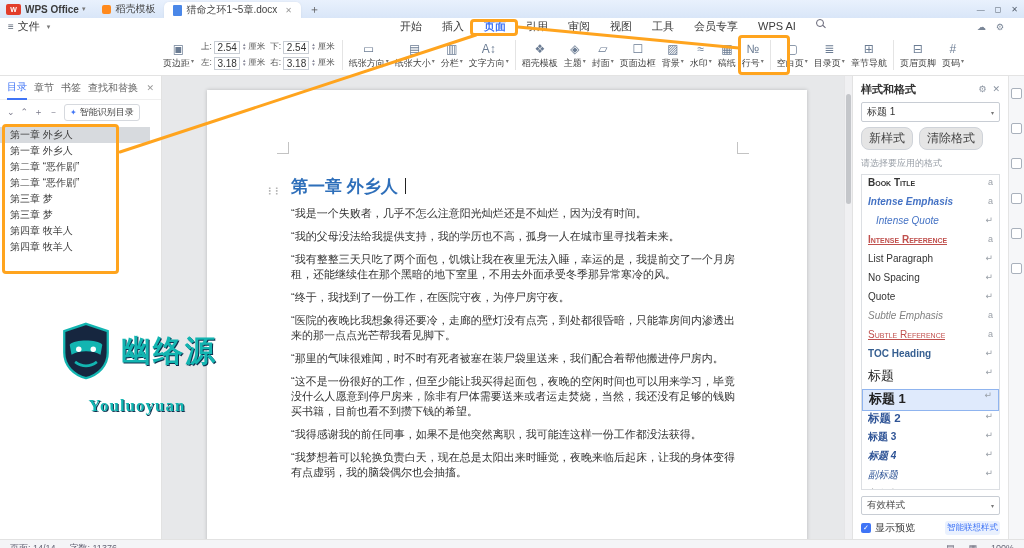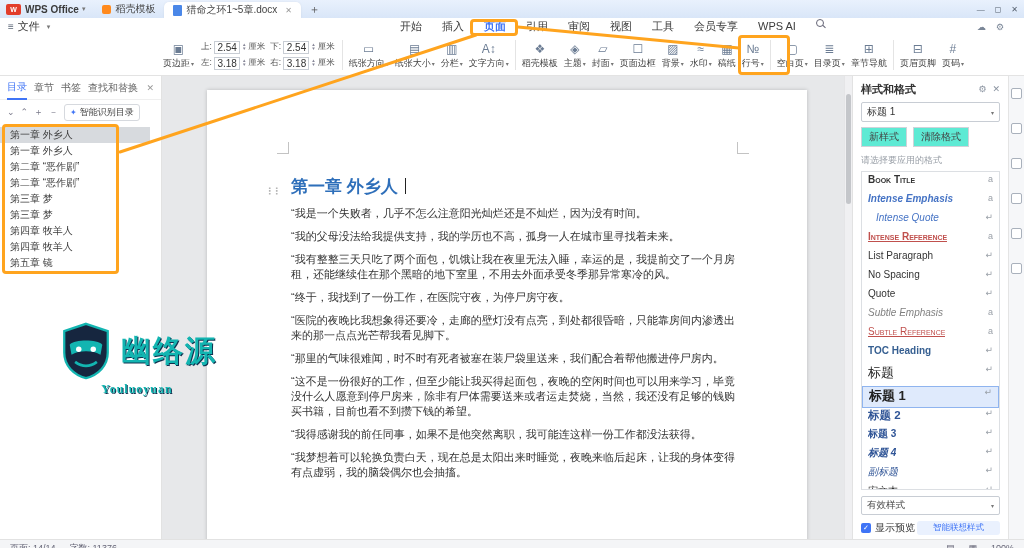--- a/index.html
+++ b/index.html
@@ -29,21 +29,21 @@
 .mb-tab{padding:0 10px;line-height:17px;color:#3c3c3c;white-space:nowrap}
 .mb-tab.active{color:#3f74f6;font-weight:bold}
 .mag{width:8px;height:8px;border:1.2px solid #667;border-radius:50%;position:relative;display:inline-block;margin-left:10px;top:1px}
 .mag::after{content:"";position:absolute;width:4px;height:1.2px;background:#667;transform:rotate(45deg);right:-3px;bottom:-1px}
 .mb-right{margin-left:auto;display:flex;gap:10px;padding-right:20px;color:#7a8697;font-size:9px}
 
 
 .ribbon{height:41px;border-bottom:1px solid #e3e3e3;background:#fff;display:flex;align-items:center;padding-left:160px;flex:0 0 auto}
 .bigbtn{display:flex;flex-direction:column;align-items:center;justify-content:center;height:40px;padding:0 3px;min-width:24px}
 .bicon{font-size:12px;color:#6b7c93;height:16px;line-height:16px}
-.blabel{font-size:9px;color:#424242;white-space:nowrap;display:flex;align-items:center}
+.blabel{font-size:9px;color:#424242;white-space:nowrap;display:flex;align-items:flex-start}
 .caret{font-size:6px;color:#777;margin-left:1px}
 .vdiv{width:1px;height:30px;background:#e4e4e4;margin:0 3px;flex:0 0 auto}
 .margin-grid{display:grid;grid-template-columns:1fr 1fr;gap:3px 5px;margin:0 4px}
 .mfield{display:flex;align-items:center;font-size:8.5px;color:#555;white-space:nowrap}
 .mbox{border:1px solid #c8cdd4;width:26px;height:13px;font-size:10px;display:flex;align-items:center;justify-content:flex-end;padding-right:2px;margin:0 2px;background:#fff;color:#333}
 .spin{display:flex;flex-direction:column;font-size:4.5px;color:#889;line-height:4px;margin-right:2px}
 
 
 .workspace{display:flex;height:463px;flex:0 0 auto}
 .sidebar{width:162px;border-right:1px solid #e2e2e2;background:#fff;display:flex;flex-direction:column}
@@ -68,21 +68,21 @@
 .para{font-size:11px;line-height:15px;margin-bottom:8px;color:#333;text-align:justify}
 .vscroll{position:absolute;right:0;top:0;width:8px;height:100%;background:#f0f0f2;border-left:1px solid #e5e5e7}
 .vthumb{position:absolute;right:1px;top:18px;width:5px;height:110px;background:#c4c6ca;border-radius:3px}
 
 
 .stylepanel{width:156px;border-left:1px solid #e2e2e2;background:#fff;padding:6px 8px 4px;display:flex;flex-direction:column;font-size:10px}
 .sp-head{display:flex;align-items:center;font-size:11px;font-weight:bold;color:#333;height:14px}
 .sp-hicons{margin-left:auto;display:flex;gap:6px;color:#8a93a0;font-size:9px;font-weight:normal}
 .sp-select{border:1px solid #c8cdd4;height:20px;display:flex;align-items:center;justify-content:space-between;padding:0 5px;margin:6px 0 5px;font-size:10px;color:#333;border-radius:2px}
 .sp-btns{display:flex;gap:6px}
-.sp-btn{border:1px solid #cfd3d9;border-radius:0;padding:2px 7px;font-size:10px;color:#444;background:#5eead4;white-space:nowrap}
+.sp-btn{border:1px solid #cfd3d9;border-radius:8px;padding:2px 7px;font-size:12px;color:#444;background:#e5e5e5;white-space:nowrap}
 .sp-hint{color:#9aa0a8;font-size:9px;margin:7px 0 4px}
 .sp-list{border:1px solid #dcdfe3;flex:1;overflow:hidden;padding:2px 0}
 .srow{height:19px;display:flex;justify-content:space-between;padding:0 6px;white-space:nowrap}
 .srow.big{height:22px}
 .srow.sel{background:#dfeafc;border:1px solid #8fb4ef}
 .mark{color:#9aa0a8;font-size:9px;margin-left:4px}
 .sname{overflow:hidden;text-overflow:ellipsis}
 .st0{font-weight:bold;font-variant:small-caps}
 .st1{color:#4472c4;font-style:italic;font-weight:bold}
 .st2{color:#4472c4;font-style:italic;padding-left:8px}
@@ -93,34 +93,34 @@
 .st10{font-size:13px;color:#222}
 .st11{font-size:13px;font-weight:bold;color:#222}
 .st12{font-size:11.5px;font-weight:bold;color:#2f5496}
 .st13{font-weight:bold;color:#2f5496}
 .st14{font-weight:bold;font-style:italic;color:#2f5496}
 .st15{font-style:italic;color:#2f5496}
 .st16{font-size:10px;font-family:"Liberation Mono","DejaVu Sans Mono",monospace}
 .sp-filter{border:1px solid #c8cdd4;height:19px;display:flex;align-items:center;justify-content:space-between;padding:0 5px;margin-top:6px;font-size:9.5px;color:#444;border-radius:2px}
 .sp-bottom{display:flex;align-items:center;margin-top:5px;height:15px}
 .chk{width:10px;height:10px;background:#3f74f6;border-radius:2px;color:#fff;font-size:7px;line-height:10px;text-align:center;margin-right:4px;flex:0 0 auto}
-.smartpill{margin-left:auto;background:#eaf1fe;color:#3f74f6;border-radius:3px;padding:1px 16px;font-size:8.5px;white-space:nowrap}
+.smartpill{margin-left:auto;background:#eaf1fe;color:#3f74f6;border-radius:3px;padding:1px 2px;font-size:8.5px;white-space:nowrap}
 
 .rightrail{width:16px;background:#f6f7f9;border-left:1px solid #e4e4e4;display:flex;flex-direction:column;align-items:center;padding-top:12px;gap:24px}
 .rail-ic{width:11px;height:11px;border:1px solid #a9b1bc;border-radius:2px;background:#fff}
 
 
 .statusbar{height:9px;background:#f4f5f7;border-top:1px solid #e2e2e2;overflow:hidden;display:flex;justify-content:space-between;padding:0 10px;font-size:9px;color:#667;flex:0 0 auto}
 .statusbar .in{line-height:16px;display:flex;gap:14px}
 
 
 .watermark{position:absolute;left:44px;top:322px;width:186px;z-index:40;text-align:center;pointer-events:none}
 .wm-row{display:flex;align-items:center;justify-content:center;gap:6px}
 .wm-cn{font-size:30px;font-weight:bold;color:#13b5b1;letter-spacing:2px;text-shadow:1px 1px 0 #10304e}
-.wm-en{font-family:"Liberation Serif","DejaVu Serif",serif;font-size:12px;font-weight:bold;color:#13b5b1;margin-top:2px;letter-spacing:1px;text-shadow:1px 1px 0 #10304e}
+.wm-en{font-family:"Liberation Serif","DejaVu Serif",serif;font-size:17px;font-weight:bold;color:#13b5b1;margin-top:16px;letter-spacing:1px;text-shadow:1px 1px 0 #10304e}
 
 
 .anno{position:absolute;border:3px solid #ffa41e;border-radius:4px;pointer-events:none;z-index:60;background:transparent}
 #annoTab{left:470px;top:19px;width:48px;height:17px}
 #annoNav{left:738px;top:35px;width:52px;height:40px}
 #annoToc{left:2px;top:124px;width:117px;height:150px}
 .lines{position:absolute;left:0;top:0;width:1024px;height:548px;pointer-events:none;z-index:59}
 </style>
 </head>
 <body>
@@ -360,21 +360,20 @@
       </div>
       <div class="toc">
         <div class="toc-item sel">第一章 外乡人</div>
         <div class="toc-item">第一章 外乡人</div>
         <div class="toc-item">第二章 “恶作剧”</div>
         <div class="toc-item">第二章 “恶作剧”</div>
         <div class="toc-item">第三章 梦</div>
         <div class="toc-item">第三章 梦</div>
         <div class="toc-item">第四章 牧羊人</div>
         <div class="toc-item">第四章 牧羊人</div>
-        <div class="toc-item">第五章 镜</div>
       </div>
     </div>
 
     <div class="docarea">
       <div class="page">
         <div class="cmark tl"></div>
         <div class="cmark tr"></div>
         <div class="heading">
           <span class="handle">⋮⋮</span>
           <span>第一章 外乡人</span>

